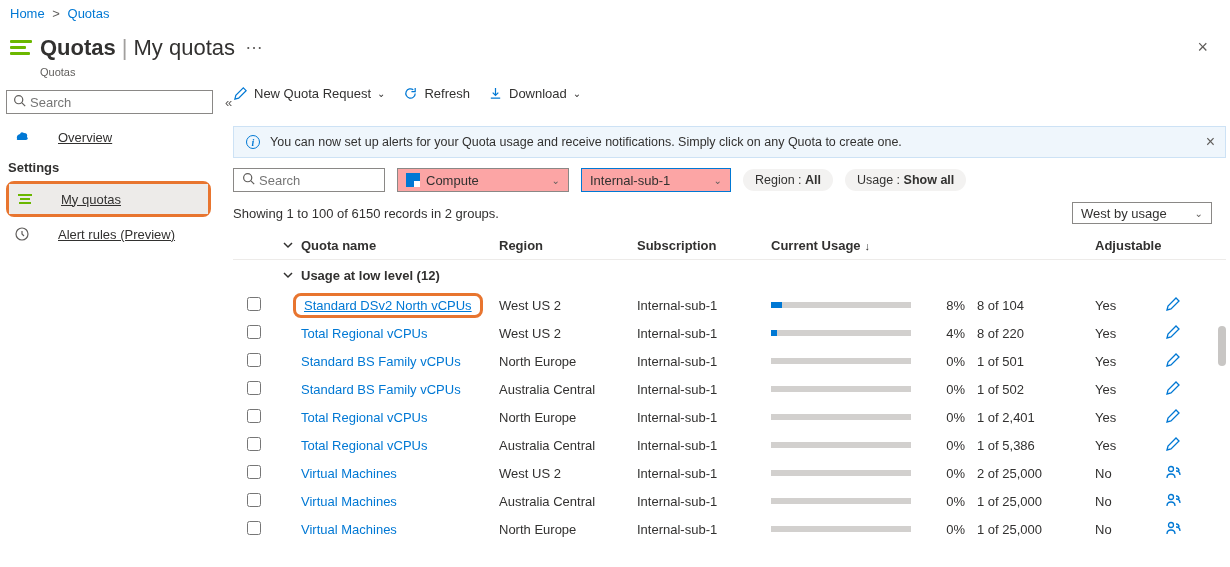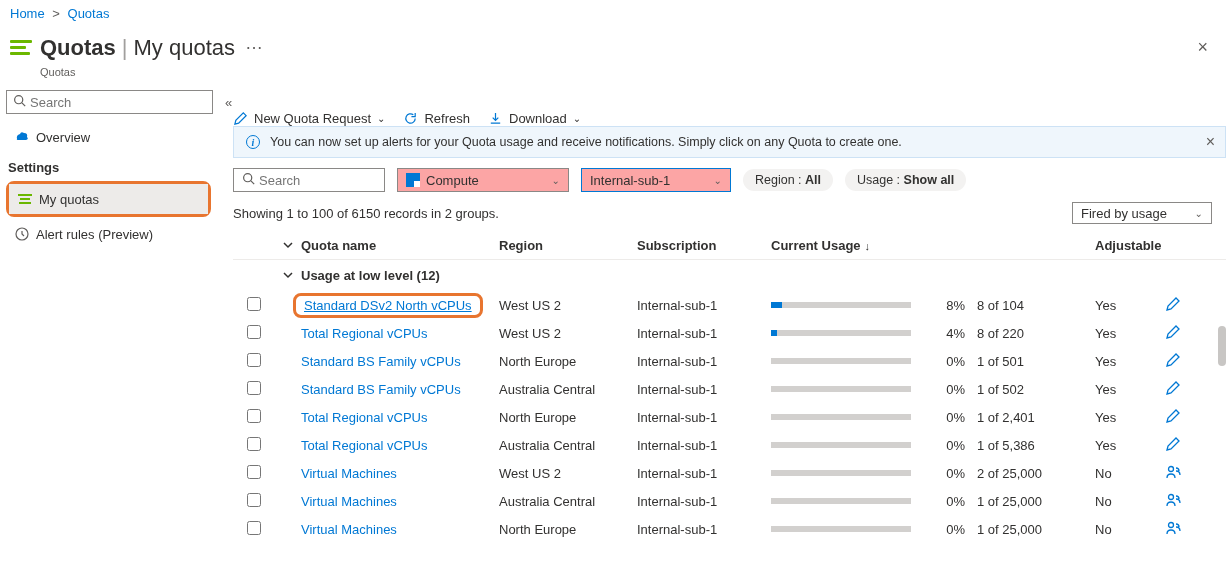--- a/index.html
+++ b/index.html
@@ -22,28 +22,28 @@
 .title-more { margin-left: 10px; color: #605e5c; font-size:18px; position:relative; top:-4px;}
 .close-x { margin-left: auto; font-size: 18px; color: #605e5c; cursor: pointer; padding: 6px 12px; }
 .subtitle { font-size: 11px; color: #605e5c; padding: 0 10px 8px 40px; }
 
 .main { display: flex; }
 .sidebar { width: 215px; flex-shrink: 0; padding: 4px 0 0 6px; }
 .search-row { display:flex; align-items:center; gap:6px; margin-bottom:8px;}
 .sidebar-search { flex:1; display: flex; align-items: center; border: 1px solid #8a8886; height: 24px; padding: 0 6px; }
 .sidebar-search input { border: none; outline: none; flex: 1; font-size: 13px; }
 .collapse-btn{color:#605e5c;font-size:13px;cursor:pointer;padding:0 6px;}
-.nav-item { display: flex; align-items: center; height: 30px; padding: 0 8px; cursor: pointer; gap: 6px; font-size: 13px; }
+.nav-item { display: flex; align-items: center; height: 30px; padding: 0 8px; cursor: pointer; gap: 28px; font-size: 13px; text-decoration: underline; }
 .nav-item.active { background: #edebe9; }
 .nav-section { font-size: 13px; font-weight: 600; color: #323130; padding: 8px 8px 4px 2px; }
 .highlight-box { border: 3px solid #e8752f; border-radius: 8px; margin: 2px 4px 2px 0; }
 .nav-icon { width: 16px; height: 16px; display:inline-flex; align-items:center; justify-content:center; }
 
 .content { flex: 1; padding: 0 4px 0 18px; position: relative; }
-.toolbar { display: flex; align-items: flex-end; gap: 18px; height: 40px; }
+.toolbar { display: flex; align-items: flex-start; gap: 18px; height: 40px; }
 .tool-btn { display: flex; align-items: center; gap: 6px; color: #323130; cursor: pointer; font-size: 13px; }
 .tool-btn svg { width: 15px; height: 15px; }
 
 .info-banner { background: #eff6fc; border: 1px solid #cde2f5; padding: 8px 12px; display: flex; align-items: center; font-size: 12.5px; color: #323130; position:relative;}
 .info-banner .info-icon { color: #0078d4; margin-right: 10px; width:14px; height:14px; border:1px solid #0078d4; border-radius:50%; display:inline-flex; align-items:center; justify-content:center; font-size:10px; font-style:italic; font-family:serif; font-weight:bold;}
 .info-banner .dismiss { position:absolute; right:10px; top:6px; cursor:pointer; color:#605e5c; font-size:16px;}
 
 .filter-row { display: flex; align-items: center; gap: 12px; padding: 10px 0; flex-wrap: wrap; }
 .filter-search { display: flex; align-items: center; border: 1px solid #8a8886; height: 24px; width: 152px; padding: 0 8px; }
 .filter-search input { border: none; outline: none; width: 100%; font-size: 13px; }
@@ -214,21 +214,21 @@
         <span>Region : </span><span class="bold">All</span>
       </div>
       <div class="pill">
         <span>Usage : </span><span class="bold">Show all</span>
       </div>
     </div>
 
     <div class="records-row">
       <div class="records-text">Showing 1 to 100 of 6150 records in 2 groups.</div>
       <div class="group-dropdown">
-        <span>Fired by usage</span>
+        <span>West by usage</span>
         <span class="chev">⌄</span>
       </div>
     </div>
 
     <div class="table">
       <div class="thead">
         <div class="col-check"></div>
         <div class="col-expand">
           <svg width="10" height="10" viewBox="0 0 10 10" fill="none" stroke="#323130" stroke-width="1.5">
               <path d="M1 3 l4 4 4-4"></path>

